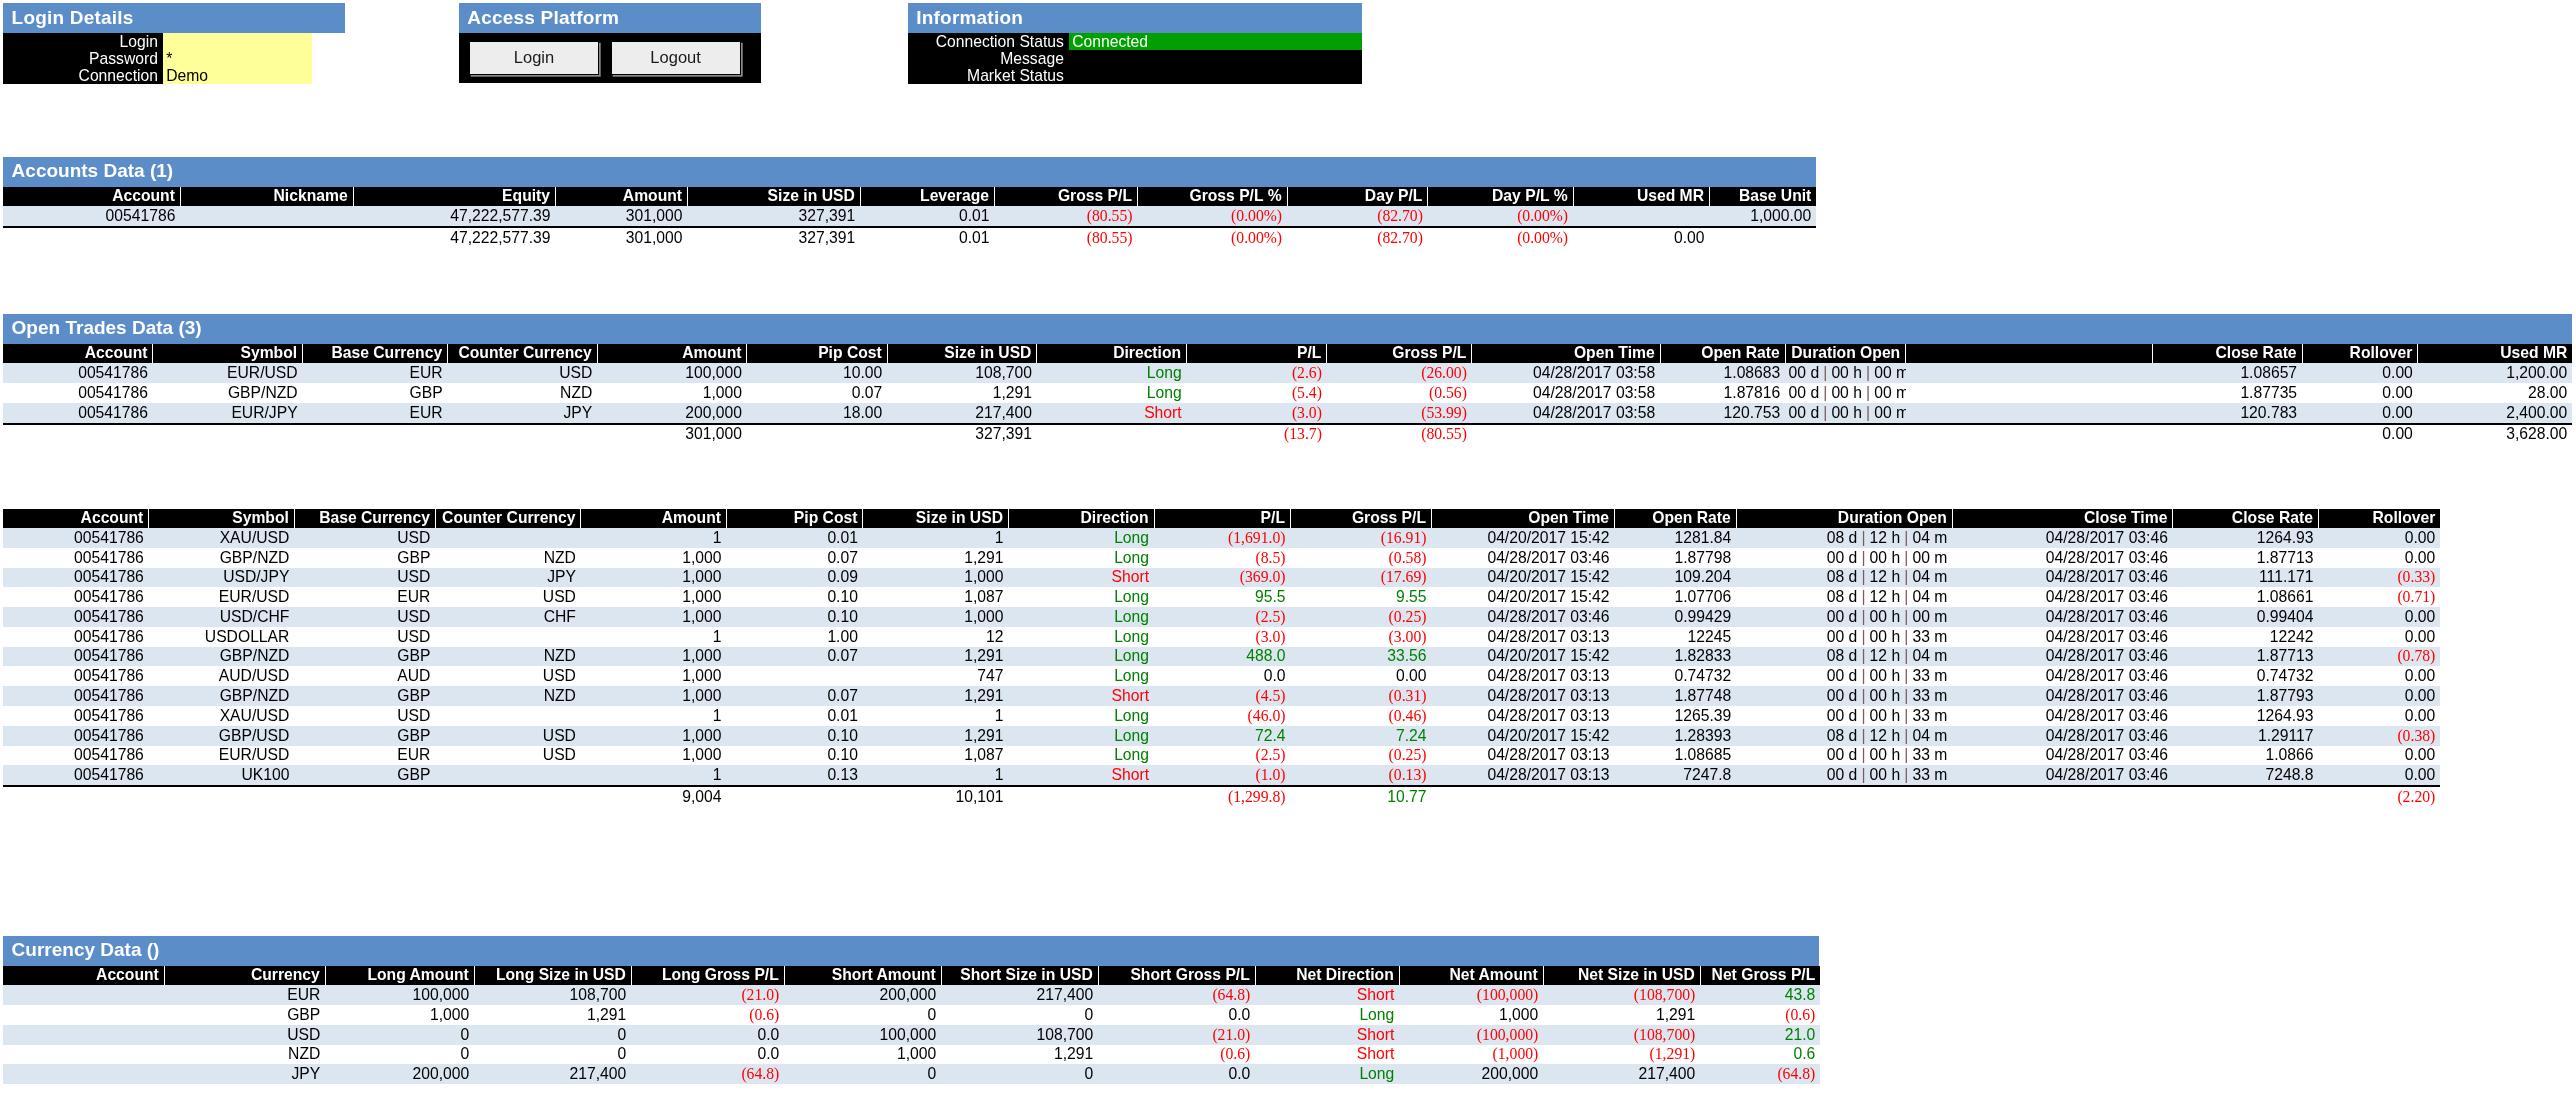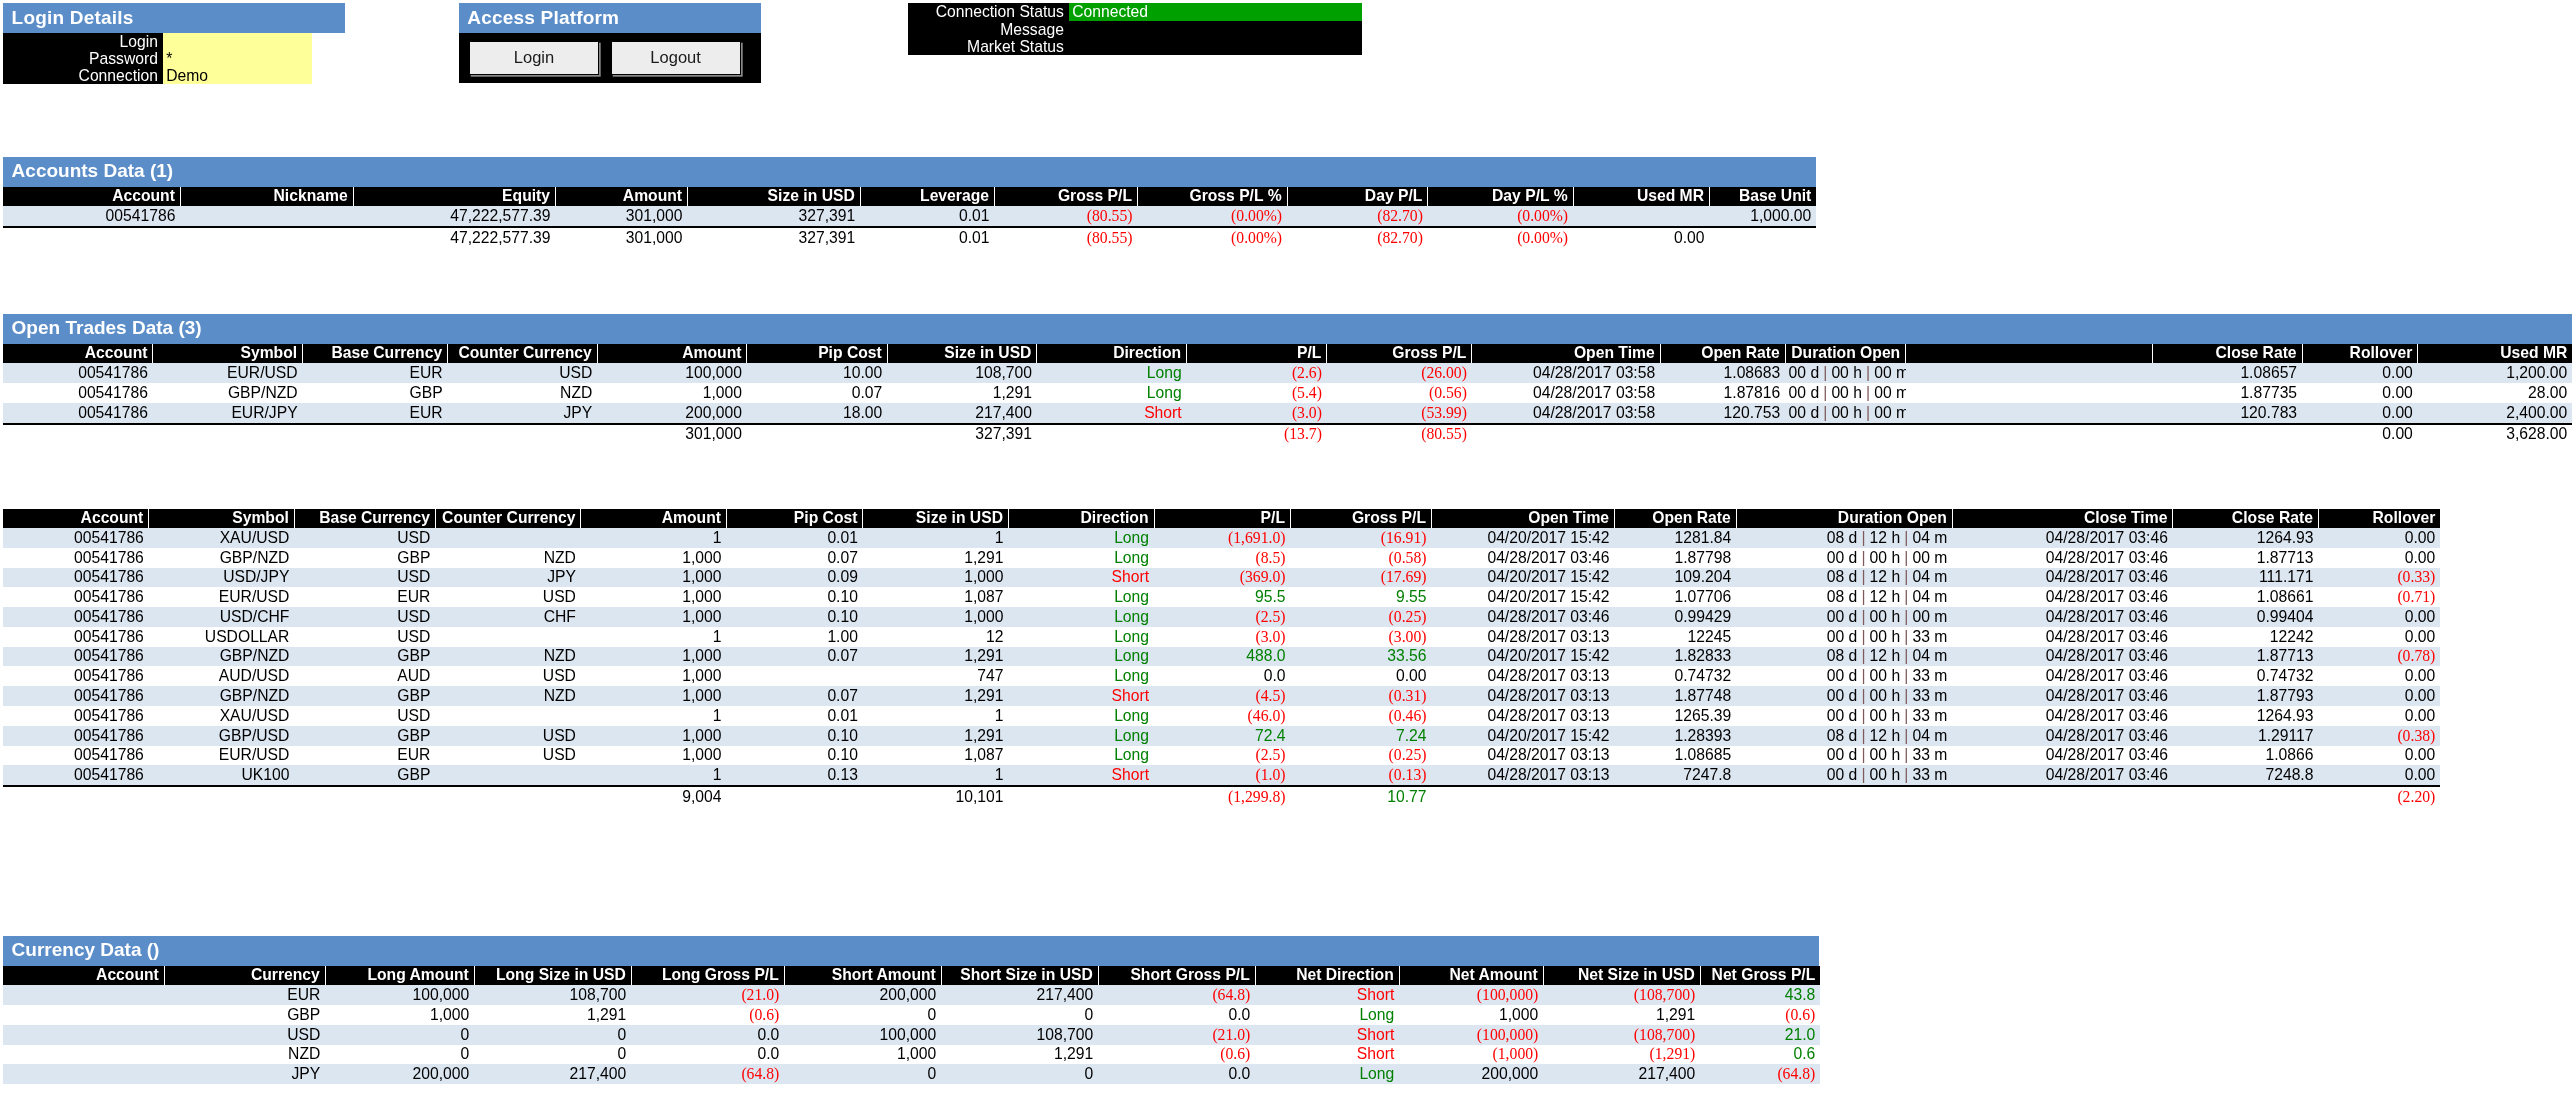--- a/index.html
+++ b/index.html
@@ -95,20 +95,21 @@
 
   <div class="panel" style="left:459px;top:3.3px;width:302px;">
     <div class="panel-title">Access Platform</div>
     <div class="btnbar">
       <button class="btn" style="width:130px;">Login</button>
       <button class="btn" style="width:130px;">Logout</button>
     </div>
   </div>
 
   <div class="panel" style="left:908px;top:3.3px;width:454px;">
+    <div class="panel-title">Information</div>
     <div class="kv" style="width:454px;">
       <div class="kv-row">
         <div class="kv-label" style="width:152px;">Connection Status</div>
         <div class="kv-val val-green" style="width:297px;">Connected</div>
       </div>
       <div class="kv-row">
         <div class="kv-label">Message</div>
         <div class="kv-val val-black"></div>
       </div>
       <div class="kv-row">

